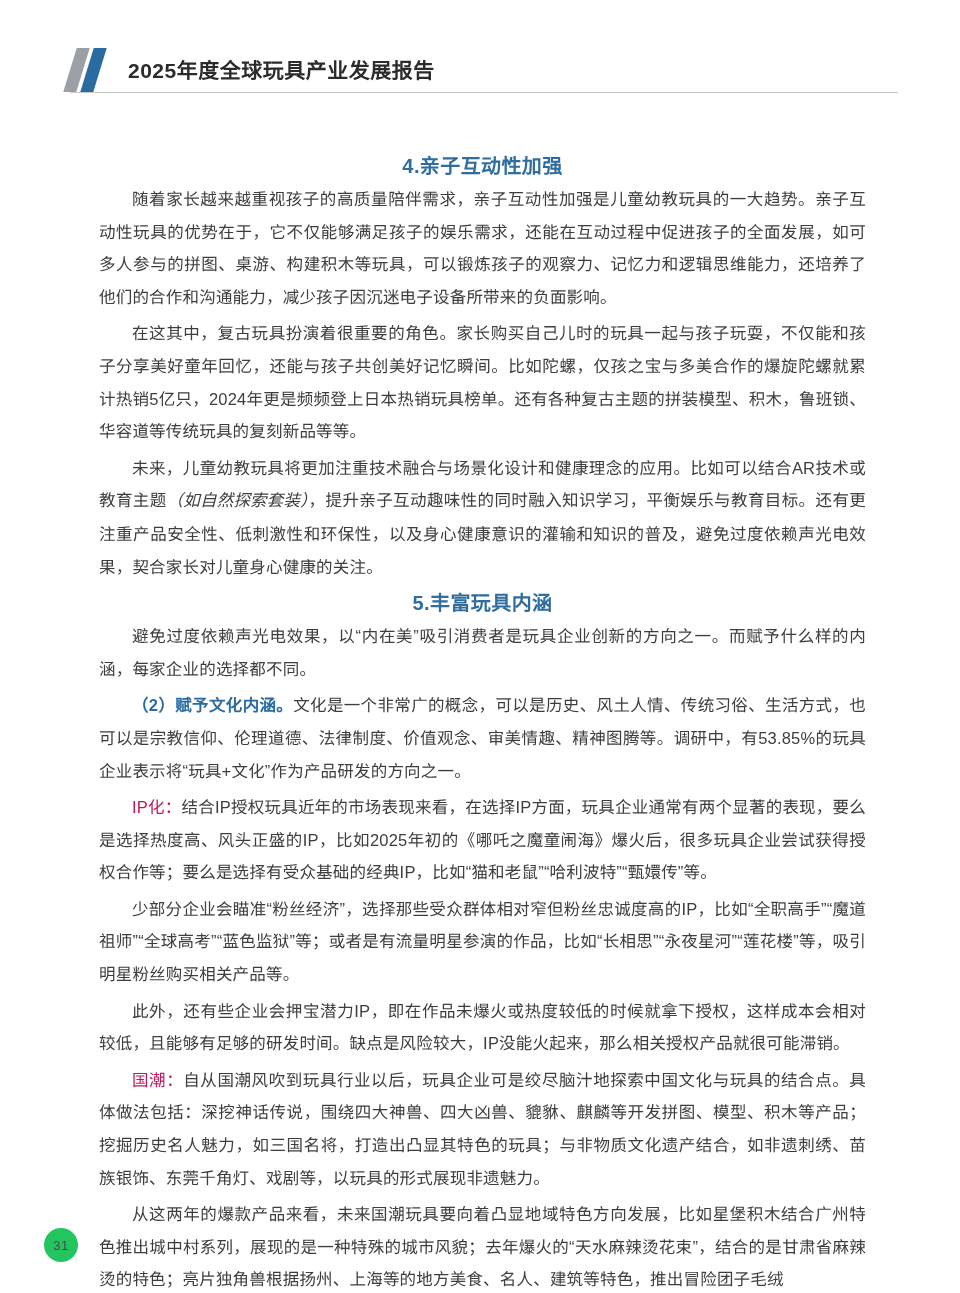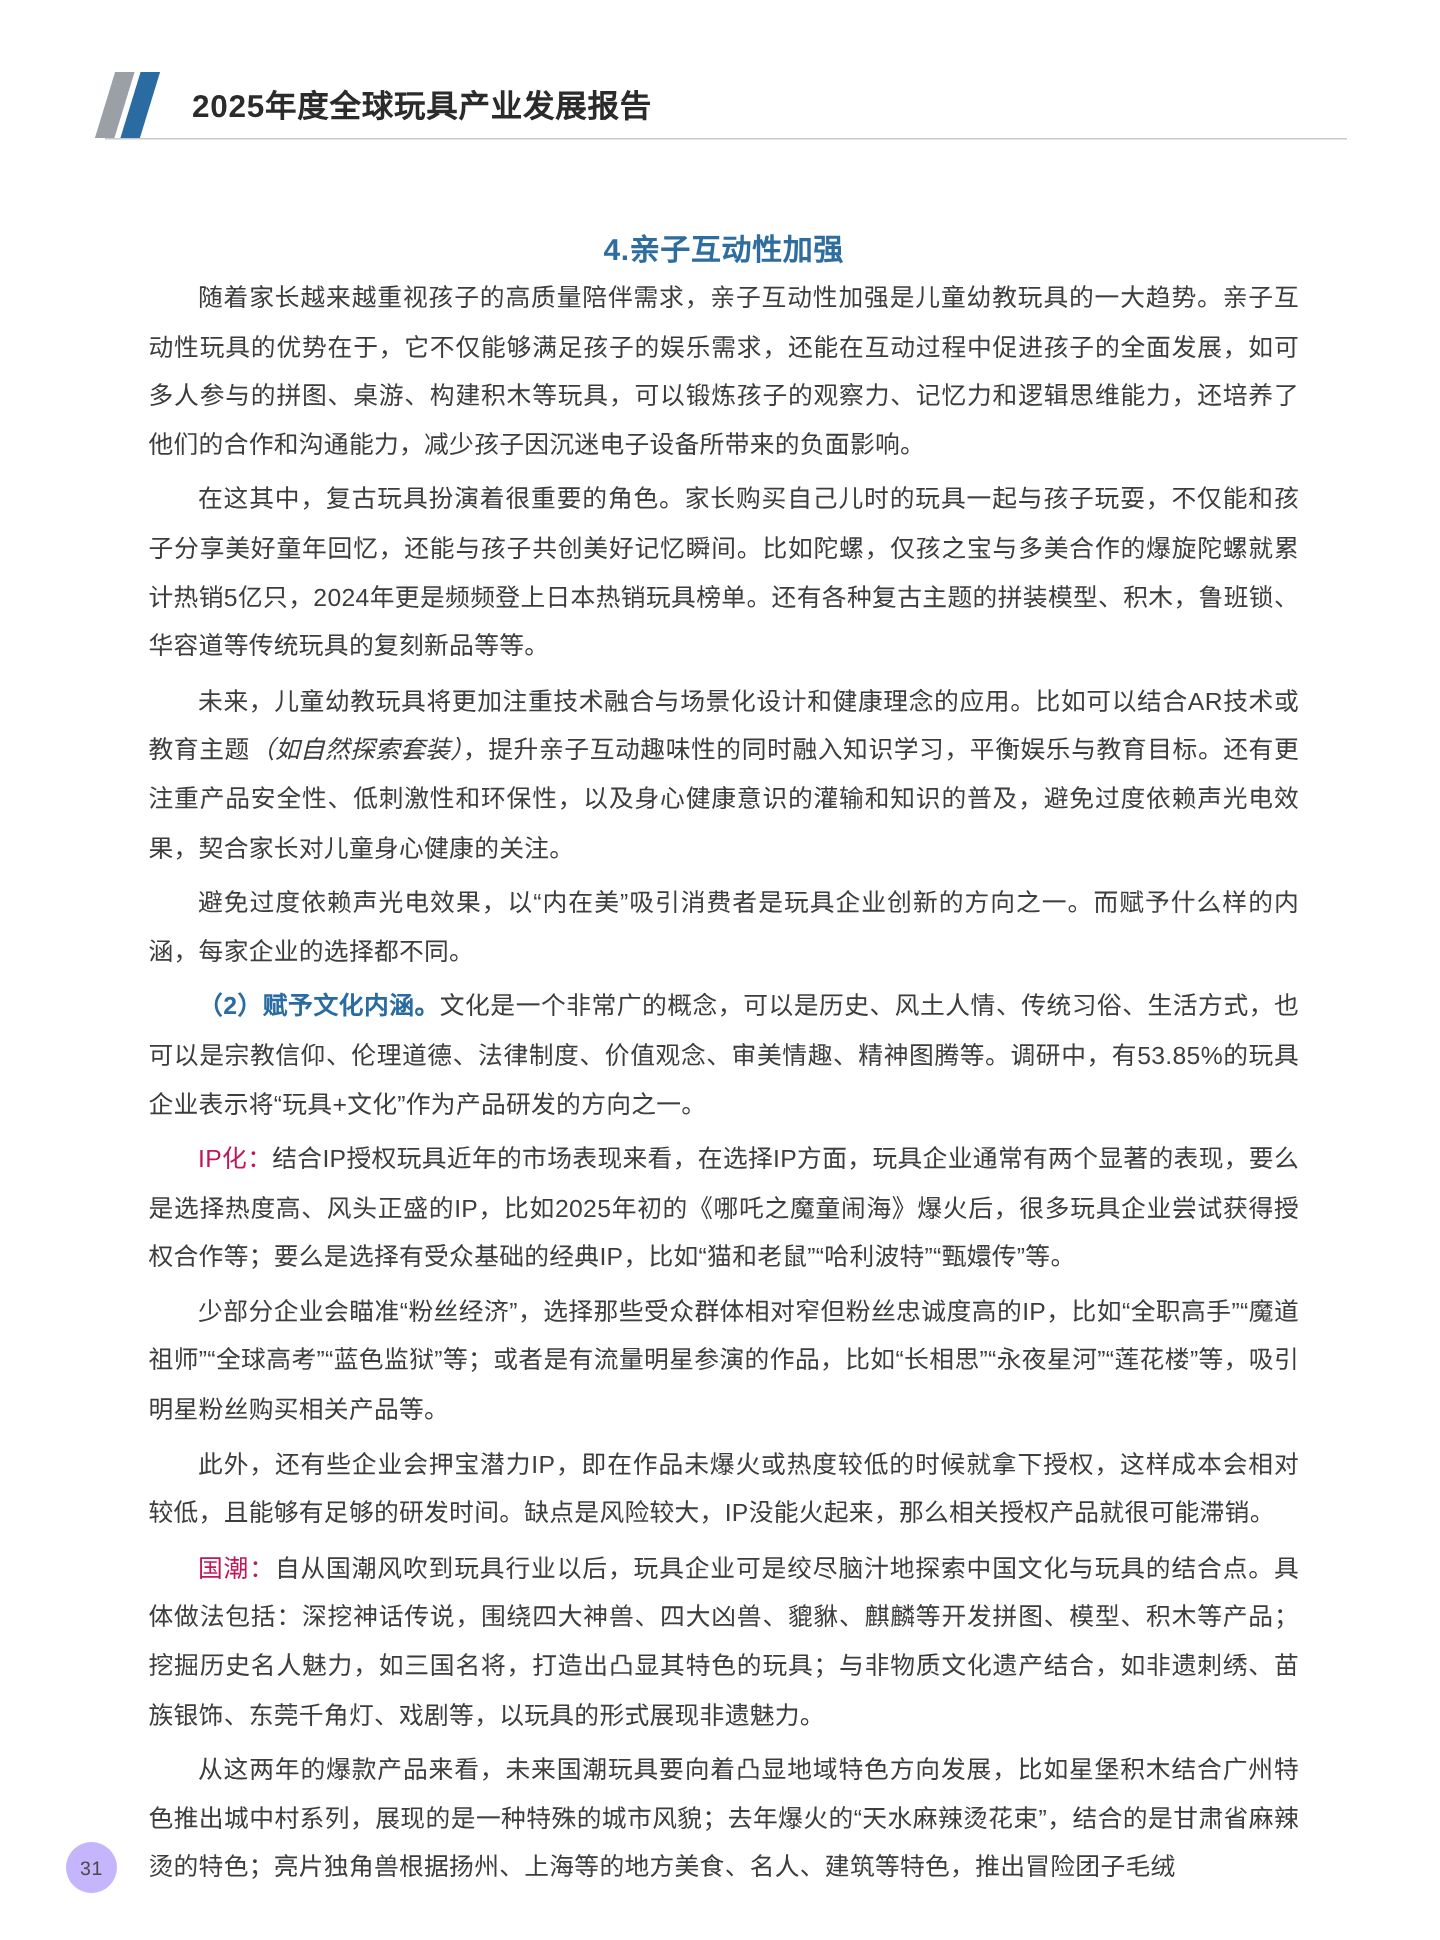--- a/index.html
+++ b/index.html
@@ -119,21 +119,21 @@
   }
 
   
   .page-number {
     position: absolute;
     left: 44px;
     top: 1228px;
     width: 34px;
     height: 34px;
     border-radius: 50%;
-    background: #c4b5fd;
+    background: #22c55e;
     color: #4a4a4a;
     font-size: 13px;
     display: flex;
     align-items: center;
     justify-content: center;
     letter-spacing: 0.5px;
   }
 </style>
 </head>
 <body>
@@ -150,20 +150,21 @@
   <div class="header-rule"></div>
 
   <div class="content">
 
     <h2 class="section-heading heading-4">4.亲子互动性加强</h2>
 
     <p class="para">随着家长越来越重视孩子的高质量陪伴需求，亲子互动性加强是儿童幼教玩具的一大趋势。亲子互动性玩具的优势在于，它不仅能够满足孩子的娱乐需求，还能在互动过程中促进孩子的全面发展，如可多人参与的拼图、桌游、构建积木等玩具，可以锻炼孩子的观察力、记忆力和逻辑思维能力，还培养了他们的合作和沟通能力，减少孩子因沉迷电子设备所带来的负面影响。</p>
     <p class="para">在这其中，复古玩具扮演着很重要的角色。家长购买自己儿时的玩具一起与孩子玩耍，不仅能和孩子分享美好童年回忆，还能与孩子共创美好记忆瞬间。比如陀螺，仅孩之宝与多美合作的爆旋陀螺就累计热销5亿只，2024年更是频频登上日本热销玩具榜单。还有各种复古主题的拼装模型、积木，鲁班锁、华容道等传统玩具的复刻新品等等。</p>
     <p class="para"><span>未来，儿童幼教玩具将更加注重技术融合与场景化设计和健康理念的应用。比如可以结合AR技术或教育主题</span><span class="kai">（如自然探索套装）</span><span>，提升亲子互动趣味性的同时融入知识学习，平衡娱乐与教育目标。还有更注重产品安全性、低刺激性和环保性，以及身心健康意识的灌输和知识的普及，避免过度依赖声光电效果，契合家长对儿童身心健康的关注。</span></p>
 
+    <h2 class="section-heading heading-5">5.丰富玩具内涵</h2>
 
     <p class="para">避免过度依赖声光电效果，以“内在美”吸引消费者是玩具企业创新的方向之一。而赋予什么样的内涵，每家企业的选择都不同。</p>
 
     <p class="para gap-before"><span class="lead-blue-bold">（2）赋予文化内涵。</span><span>文化是一个非常广的概念，可以是历史、风土人情、传统习俗、生活方式，也可以是宗教信仰、伦理道德、法律制度、价值观念、审美情趣、精神图腾等。调研中，有53.85%的玩具企业表示将“玩具+文化”作为产品研发的方向之一。</span></p>
 
     <p class="para gap-before"><span class="lead-blue">IP化：</span><span>结合IP授权玩具近年的市场表现来看，在选择IP方面，玩具企业通常有两个显著的表现，要么是选择热度高、风头正盛的IP，比如2025年初的《哪吒之魔童闹海》爆火后，很多玩具企业尝试获得授权合作等；要么是选择有受众基础的经典IP，比如“猫和老鼠”“哈利波特”“甄嬛传”等。</span></p>
 
     <p class="para">少部分企业会瞄准“粉丝经济”，选择那些受众群体相对窄但粉丝忠诚度高的IP，比如“全职高手”“魔道祖师”“全球高考”“蓝色监狱”等；或者是有流量明星参演的作品，比如“长相思”“永夜星河”“莲花楼”等，吸引明星粉丝购买相关产品等。</p>
     <p class="para">此外，还有些企业会押宝潜力IP，即在作品未爆火或热度较低的时候就拿下授权，这样成本会相对较低，且能够有足够的研发时间。缺点是风险较大，IP没能火起来，那么相关授权产品就很可能滞销。</p>
 

